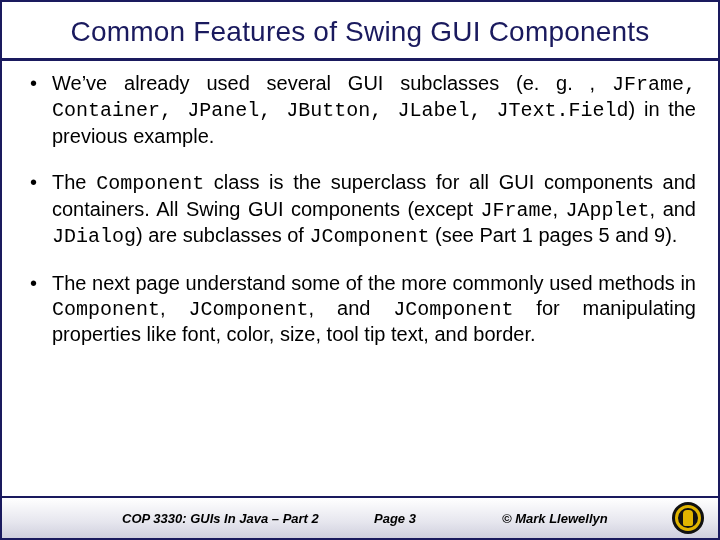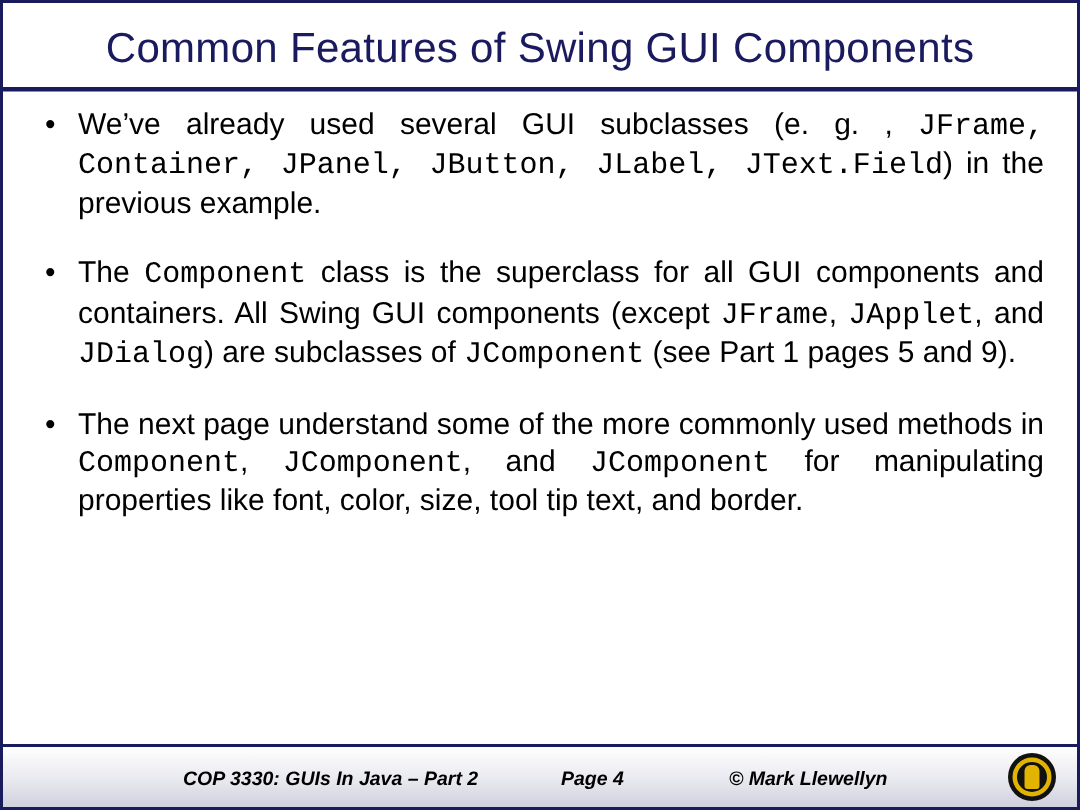--- a/index.html
+++ b/index.html
@@ -36,21 +36,21 @@
     height: 42px; position: relative;
     border-top: 2.5px solid #1a1a5e;
     background: linear-gradient(to bottom, #ffffff 0%, #e6e6ee 60%, #d0d0de 100%);
     display: flex; align-items: center;
   }
   .foot-left, .foot-mid, .foot-right {
     font-size: 13px; font-weight: bold; font-style: italic; color: #000;
   }
   .foot-left { position: absolute; left: 120px; }
   .foot-mid  { position: absolute; left: 372px; }
-  .foot-right{ position: absolute; left: 484px; }
+  .foot-right{ position: absolute; left: 500px; }
   .logo {
     position: absolute; right: 14px; top: 50%; transform: translateY(-50%);
     width: 32px; height: 32px;
   }
   .logo .disc {
     width: 32px; height: 32px; border-radius: 50%;
     background: #111; position: relative; overflow: hidden;
   }
   .logo .ring {
     position: absolute; inset: 3px; border: 3px solid #e0b400; border-radius: 50%;
@@ -82,21 +82,21 @@
 
       <li class="bullet">
         <span>The next page understand some of the more commonly used methods in </span><span class="mono">Component</span><span>, </span><span class="mono">JComponent</span><span>, and </span><span class="mono">JComponent</span><span> for manipulating properties like font, color, size, tool tip text, and border.</span>
       </li>
 
     </ul>
   </div>
 
   <div class="footer">
     <span class="foot-left">COP 3330:  GUIs In Java – Part 2</span>
-    <span class="foot-mid">Page 4</span>
+    <span class="foot-mid">Page 3</span>
     <span class="foot-right">© Mark Llewellyn</span>
     <div class="logo">
       <div class="disc">
           <div class="ring"></div>
           <div class="pup"></div>
         </div>
     </div>
   </div>
 
 </div>

